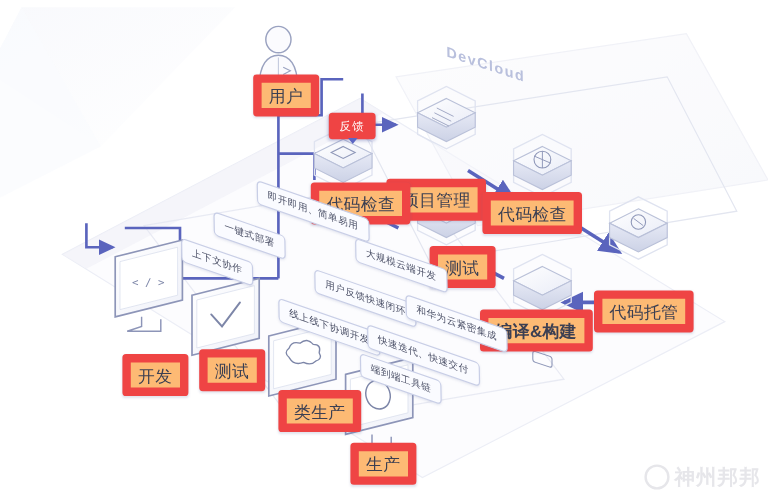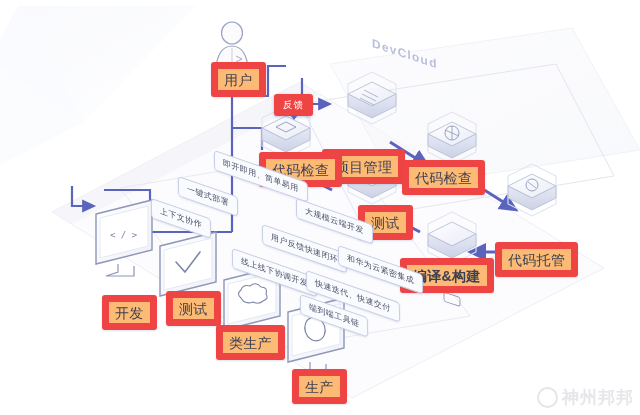--- a/index.html
+++ b/index.html
@@ -272,21 +272,21 @@
   <div class="tag" style="left:151px;top:198px;">上下文协作</div>
   <div class="tag" style="left:296px;top:198px;">大规模云端开发</div>
   <div class="tag" style="left:262px;top:224px;">用户反馈快速闭环</div>
   <div class="tag" style="left:232px;top:248px;">线上线下协调开发</div>
   <div class="tag" style="left:338px;top:245px;">和华为云紧密集成</div>
   <div class="tag" style="left:306px;top:270px;">快速迭代、快速交付</div>
   <div class="tag" style="left:300px;top:294px;">端到端工具链</div>
 
   <div class="chip" style="left:102px;top:259px;margin-top:36px;">开发</div>
   <div class="chip" style="left:166px;top:291px;">测试</div>
-  <div class="chip" style="left:216px;top:325px;">类生产</div>
+  <div class="chip" style="left:232px;top:325px;">类生产</div>
   <div class="chip" style="left:292px;top:369px;">生产</div>
 
   <div class="watermark">
     <span class="wm-ring"></span>
     <span>神州邦邦</span>
   </div>
 
 </div>
 
 </body></html>

